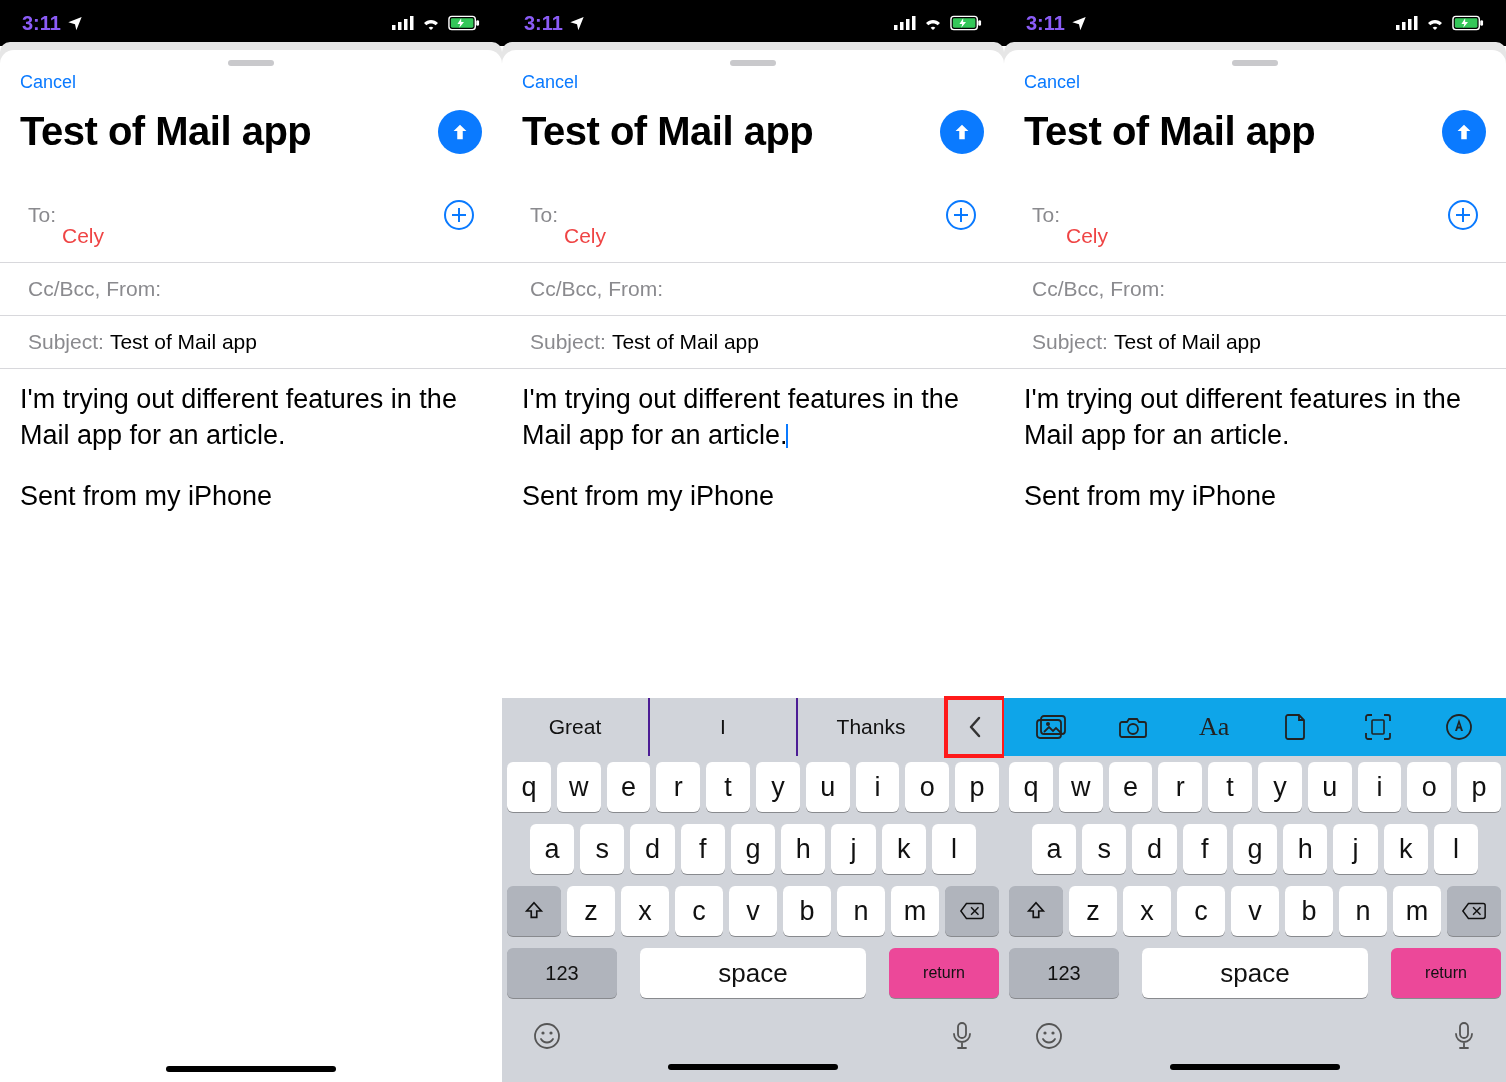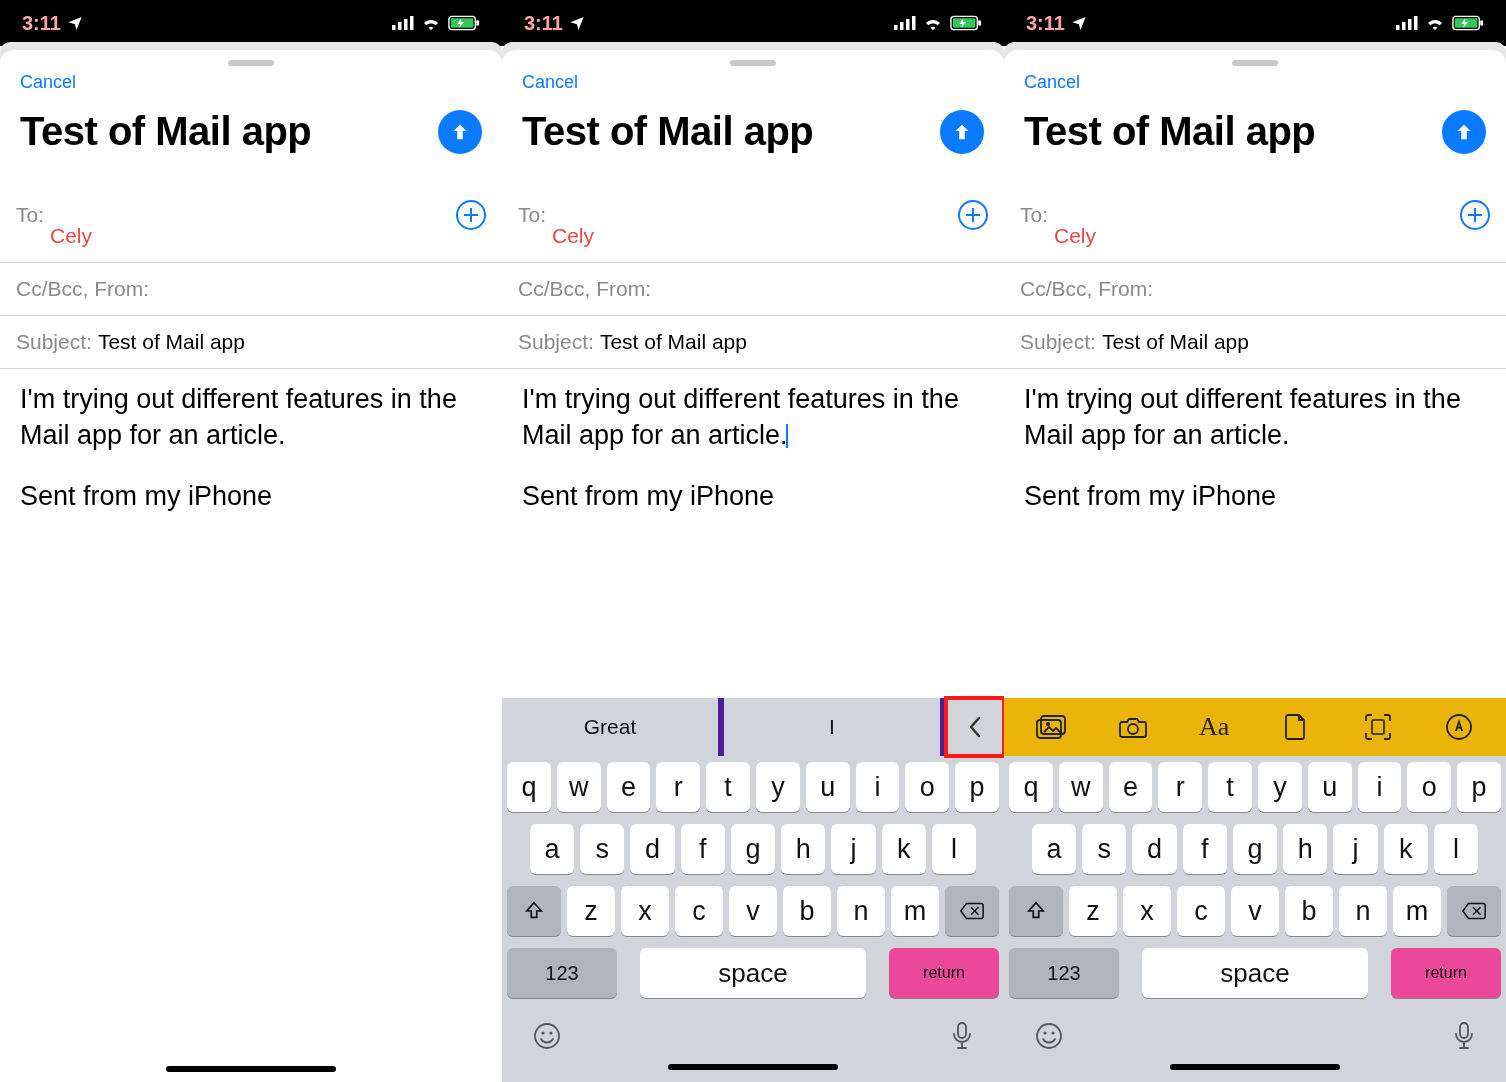--- a/index.html
+++ b/index.html
@@ -16,21 +16,21 @@
     height: 1082px;
     position: relative;
     background: #fff;
     display: flex;
     flex-direction: column;
   }
   
   .status-bar {
     height: 46px;
     background: #000;
-    color: #fca5a5;
+    color: #8b5cf6;
     display: flex;
     align-items: center;
     justify-content: space-between;
     padding: 0 22px 0 22px;
     font-size: 20px;
     font-weight: 600;
   }
   .status-left { display: flex; align-items: center; gap: 6px; }
   .status-right { display: flex; align-items: center; gap: 7px; }
   .loc-icon { display:inline-block; }
@@ -71,21 +71,21 @@
   }
   .title {
     font-size: 40px; font-weight: 700; letter-spacing: -0.5px;
   }
   .send-btn {
     width: 44px; height: 44px; border-radius: 50%;
     background: #0a7aff; border:none; cursor:pointer;
     display:flex;align-items:center;justify-content:center;
   }
   .field-row {
-    padding: 14px 16px;
+    padding: 14px 28px;
     border-bottom: 1px solid #d8d8dc;
     display:flex; align-items:center; font-size: 21px;
   }
   .field-label { color:#8a8a8e; margin-right: 6px; }
   .field-value { color:#000; }
   .recip { color:#ef4444;margin-top:42px; }
   .add-contact {
     margin-left:auto;
     width:30px;height:30px;border:2px solid #0a7aff;border-radius:50%;
     display:flex;align-items:center;justify-content:center;color:#0a7aff;
@@ -107,28 +107,28 @@
     display:flex; flex-direction:column;
     padding-bottom: 0;
   }
   .sugg-row {
     height: 58px; display:flex; align-items:stretch;
     background:#d1d4da;
   }
   .sugg {
     flex:1; display:flex;align-items:center;justify-content:center;
     font-size: 21px; color:#111; cursor:pointer;
-    border-right: 6px solid #4c1d95;
+    border-right: 2px solid #4c1d95;
   }
   .sugg:last-child { border-right:none; }
   .sugg.chev { flex: 0 0 58px; }
   .highlight-red { outline: 4px solid #ff1a1a; outline-offset: -2px; position: relative; z-index: 2;}
   .tool-row {
     height:58px;display:flex;align-items:center;justify-content:space-around;
-    background:#eab308; padding: 12px 6px;
+    background:#0ea5e9; padding: 12px 6px;
   }
   .tool-btn {
     flex:1;display:flex;align-items:center;justify-content:center;
     background:none;border:none;cursor:pointer;font-size:26px;color:#222;
   }
   .key-row { display:flex; justify-content:center; gap:6px; padding:6px 5px; }
   .key {
     flex:1; height:50px; background:#fff; border-radius:6px;
     box-shadow: 0 1px 0 rgba(0,0,0,.35);
     display:flex;align-items:center;justify-content:center;
@@ -285,20 +285,21 @@
     </div>
     <div class="body-area">
       <p><span>I'm trying out different features in the Mail app for an article.</span><span class="cursor"></span></p>
       <p>Sent from my iPhone</p>
     </div>
 
     <div class="keyboard">
       <div class="sugg-row">
         <div class="sugg">Great</div>
         <div class="sugg">I</div>
+        <div class="sugg">Thanks</div>
         <div class="sugg chev highlight-red">
           <svg width="14" height="22" viewBox="0 0 14 22">
               <path d="M11 2L3 11l8 9" stroke="#333" stroke-width="2.5" fill="none" stroke-linecap="round" stroke-linejoin="round"></path>
             </svg>
         </div>
       </div>
       <div class="key-row">
         <div class="key">q</div>
         <div class="key">w</div>
         <div class="key">e</div>

